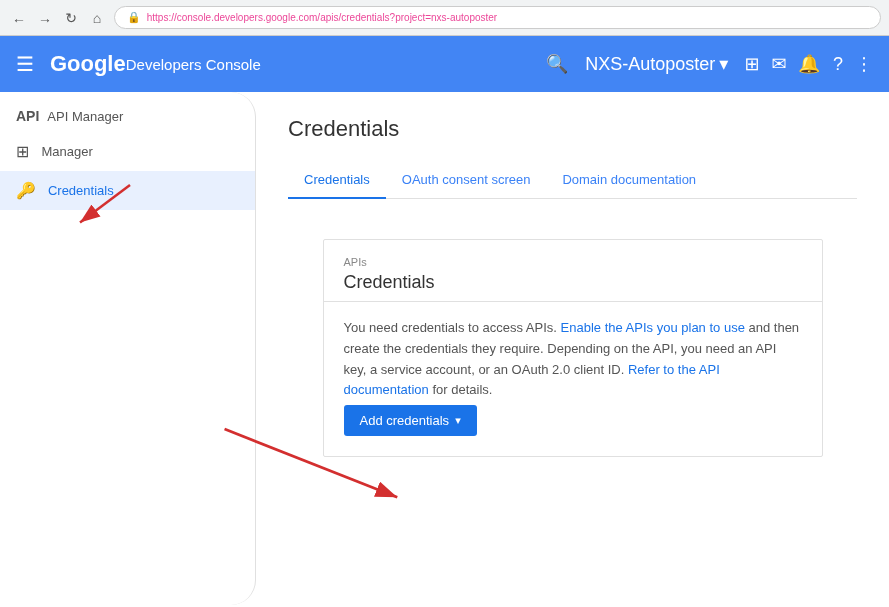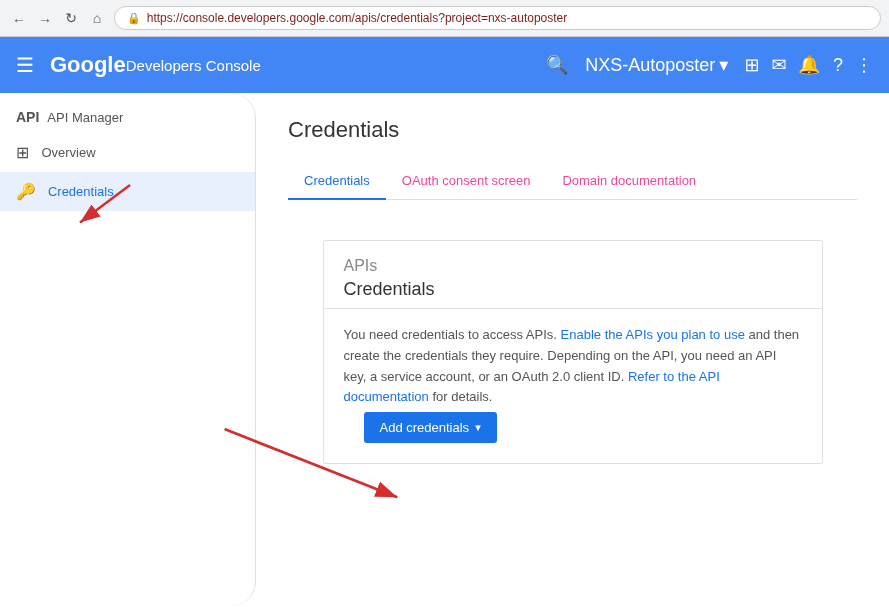--- a/index.html
+++ b/index.html
@@ -5,21 +5,21 @@
     * { margin: 0; padding: 0; box-sizing: border-box; }
     body { font-family: Arial, sans-serif; font-size: 13px; color: #333; background: #fff; width: 889px; height: 607px; overflow: hidden; }
 
     
     .browser-chrome { background: #f1f3f4; border-bottom: 1px solid #ccc; }
     .browser-toolbar { display: flex; align-items: center; padding: 6px 8px; gap: 6px; background: #f1f3f4; }
     .nav-buttons { display: flex; gap: 4px; align-items: center; }
     .nav-btn { width: 22px; height: 22px; border: none; background: none; cursor: pointer; border-radius: 50%; display: flex; align-items: center; justify-content: center; color: #555; font-size: 14px; }
     .address-bar { flex: 1; background: #fff; border: 1px solid #ccc; border-radius: 12px; padding: 4px 12px; font-size: 12px; color: #333; display: flex; align-items: center; gap: 6px; }
     .address-bar .lock-icon { color: #4CAF50; font-size: 11px; }
-    .address-text { color: #7f1d1d; font-size: 12px; }
+    .address-text { color: #ec4899; font-size: 10px; }
 
     
     .app-header { background: #4285f4; color: white; display: flex; align-items: center; padding: 0 16px; height: 56px; gap: 16px; }
     .menu-icon { font-size: 20px; cursor: pointer; color: white; }
     .header-logo { display: flex; align-items: center; gap: 0; }
     .logo-google { color: white; font-weight: bold; font-size: 22px; }
     .logo-developers { color: white; font-size: 15px; font-weight: 300; }
     .header-spacer { flex: 1; }
     .header-search { color: white; font-size: 18px; cursor: pointer; }
     .header-project { display: flex; align-items: center; gap: 4px; color: white; font-size: 18px; cursor: pointer; }
@@ -36,32 +36,32 @@
     .sidebar-item { display: flex; align-items: center; gap: 12px; padding: 10px 16px; cursor: pointer; color: #555; font-size: 13px; }
     .sidebar-item.active { background: #e8f0fe; color: #1a73e8; }
     .sidebar-icon { font-size: 16px; }
 
     
     .content-area { flex: 1; padding: 24px 32px; overflow-y: auto; }
     .page-title { font-size: 22px; font-weight: 400; color: #333; margin-bottom: 20px; }
 
     
     .tabs { display: flex; border-bottom: 1px solid #e0e0e0; margin-bottom: 24px; gap: 0; }
-    .tab { padding: 10px 16px; cursor: pointer; font-size: 13px; color: #ec4899; border-bottom: 2px solid transparent; margin-bottom: -1px; }
+    .tab { padding: 10px 16px; cursor: pointer; font-size: 13px; color: #3b82f6; border-bottom: 2px solid transparent; margin-bottom: -1px; }
     .tab.active { color: #1a73e8; border-bottom: 2px solid #1a73e8; }
 
     
     .card { border: 1px solid #e0e0e0; border-radius: 2px; max-width: 500px; margin: 40px auto 0; }
     .card-top { padding: 16px 20px 8px; border-bottom: 1px solid #e0e0e0; }
-    .card-apis-label { font-size: 16px; color: #888; margin-bottom: 4px; }
+    .card-apis-label { font-size: 11px; color: #888; margin-bottom: 4px; }
     .card-title { font-size: 18px; font-weight: 400; color: #333; }
     .card-body { padding: 16px 20px 20px; }
     .card-text { font-size: 13px; color: #555; line-height: 1.6; margin-bottom: 4px; }
     .card-text a { color: #1a73e8; text-decoration: none; }
-    .add-credentials-btn { background: #1a73e8; color: white; border: none; padding: 8px 16px; border-radius: 3px; font-size: 13px; cursor: pointer; display: inline-flex; align-items: center; gap: 6px; margin-left: 20px; }
+    .add-credentials-btn { background: #1a73e8; color: white; border: none; padding: 8px 16px; border-radius: 3px; font-size: 13px; cursor: pointer; display: inline-flex; align-items: center; gap: 6px; }
     .btn-arrow { font-size: 11px; }
 
     
     .page-wrapper { position: relative; width: 889px; height: 607px; overflow: hidden; }
 
     
     .red-arrow-1 { position: absolute; left: 55px; top: 175px; width: 100px; height: 70px; z-index: 100; pointer-events: none; }
     .red-arrow-2 { position: absolute; left: 210px; top: 420px; width: 220px; height: 100px; z-index: 100; pointer-events: none; }
   </style>
 </head>
@@ -107,21 +107,21 @@
 
   <div class="main-layout">
 
     <div class="sidebar">
       <div class="sidebar-header">
         <span class="api-badge">API</span>
         <span>API Manager</span>
       </div>
       <div class="sidebar-item">
         <span class="sidebar-icon">⊞</span>
-        <span>Overview</span>
+        <span>Manager</span>
       </div>
       <div class="sidebar-item active">
         <span class="sidebar-icon">🔑</span>
         <span>Credentials</span>
       </div>
     </div>
 
     <div class="content-area">
       <h1 class="page-title">Credentials</h1>
 

